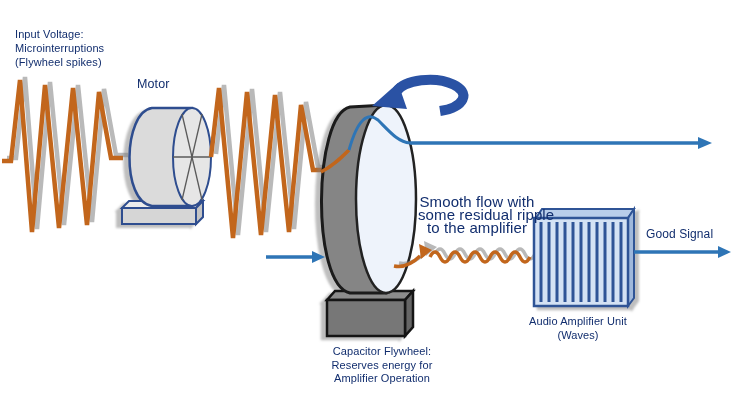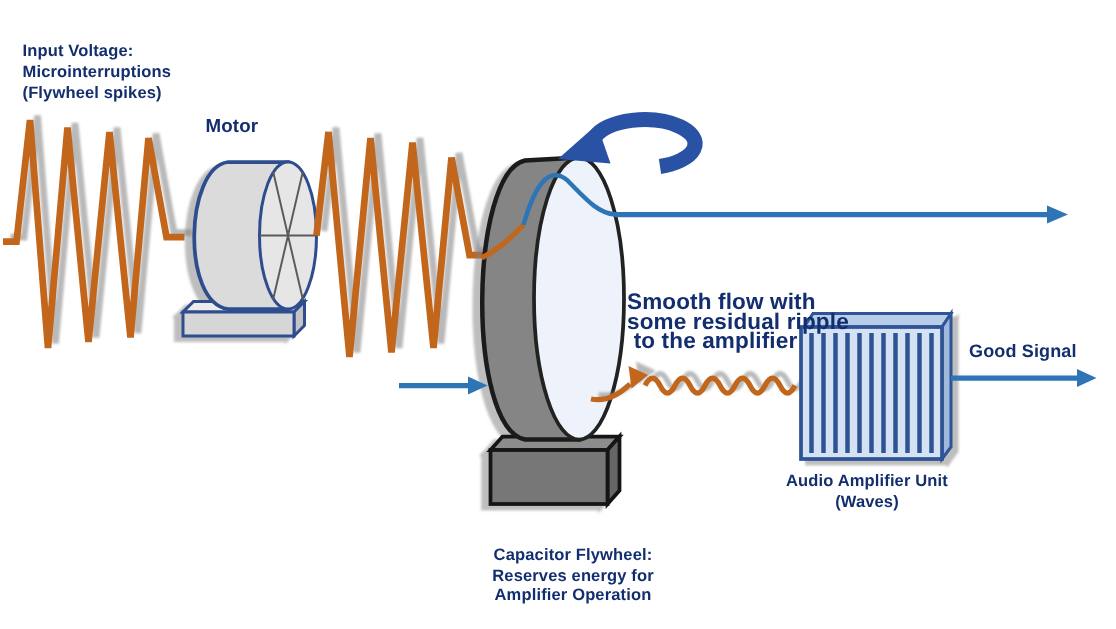--- a/index.html
+++ b/index.html
@@ -2,31 +2,31 @@
 <html><head>
 <meta charset="utf-8">
 <style>
   html,body{margin:0;padding:0;background:#ffffff;}
   #canvas{
     position:relative;width:744px;height:419px;background:#ffffff;overflow:hidden;
     font-family:"Liberation Sans", sans-serif;
   }
   #shapes{position:absolute;left:0;top:0;}
   .lbl{
-    position:absolute;color:#122E6E;font-weight:bold;font-size:11px;line-height:14px;
+    position:absolute;color:#122E6E;font-weight:normal;font-size:11px;line-height:14px;
     letter-spacing:0.1px;
   }
   .lbl .ln{display:block;white-space:nowrap;}
   .lbl-source{left:15px;top:27px;}
   .lbl-motor{left:137px;top:77px;font-size:12.5px;}
   .lbl-topflow{left:469px;top:110px;font-size:12px;color:#1D55A0;}
   .lbl-ripple{left:418px;top:195px;width:118px;text-align:center;font-size:15px;line-height:13px;}
   .lbl-output{left:646px;top:227px;font-size:12px;}
   .lbl-amp{left:506px;top:314px;width:144px;text-align:center;}
-  .lbl-cap{left:320px;top:364px;width:124px;text-align:center;line-height:13.5px;}
+  .lbl-cap{left:320px;top:345px;width:124px;text-align:center;line-height:13.5px;}
   .sh-wave{filter:drop-shadow(5px -3px 0.6px rgba(128,128,128,0.55));}
   .sh-left{filter:drop-shadow(-5px 3px 0.8px rgba(125,125,125,0.5));}
   .sh-rd{filter:drop-shadow(4px 3px 0.8px rgba(125,125,125,0.5));}
 </style>
 </head>
 <body>
 
 <div id="canvas">
 
   <svg id="shapes" width="744" height="419" viewBox="0 0 744 419">

